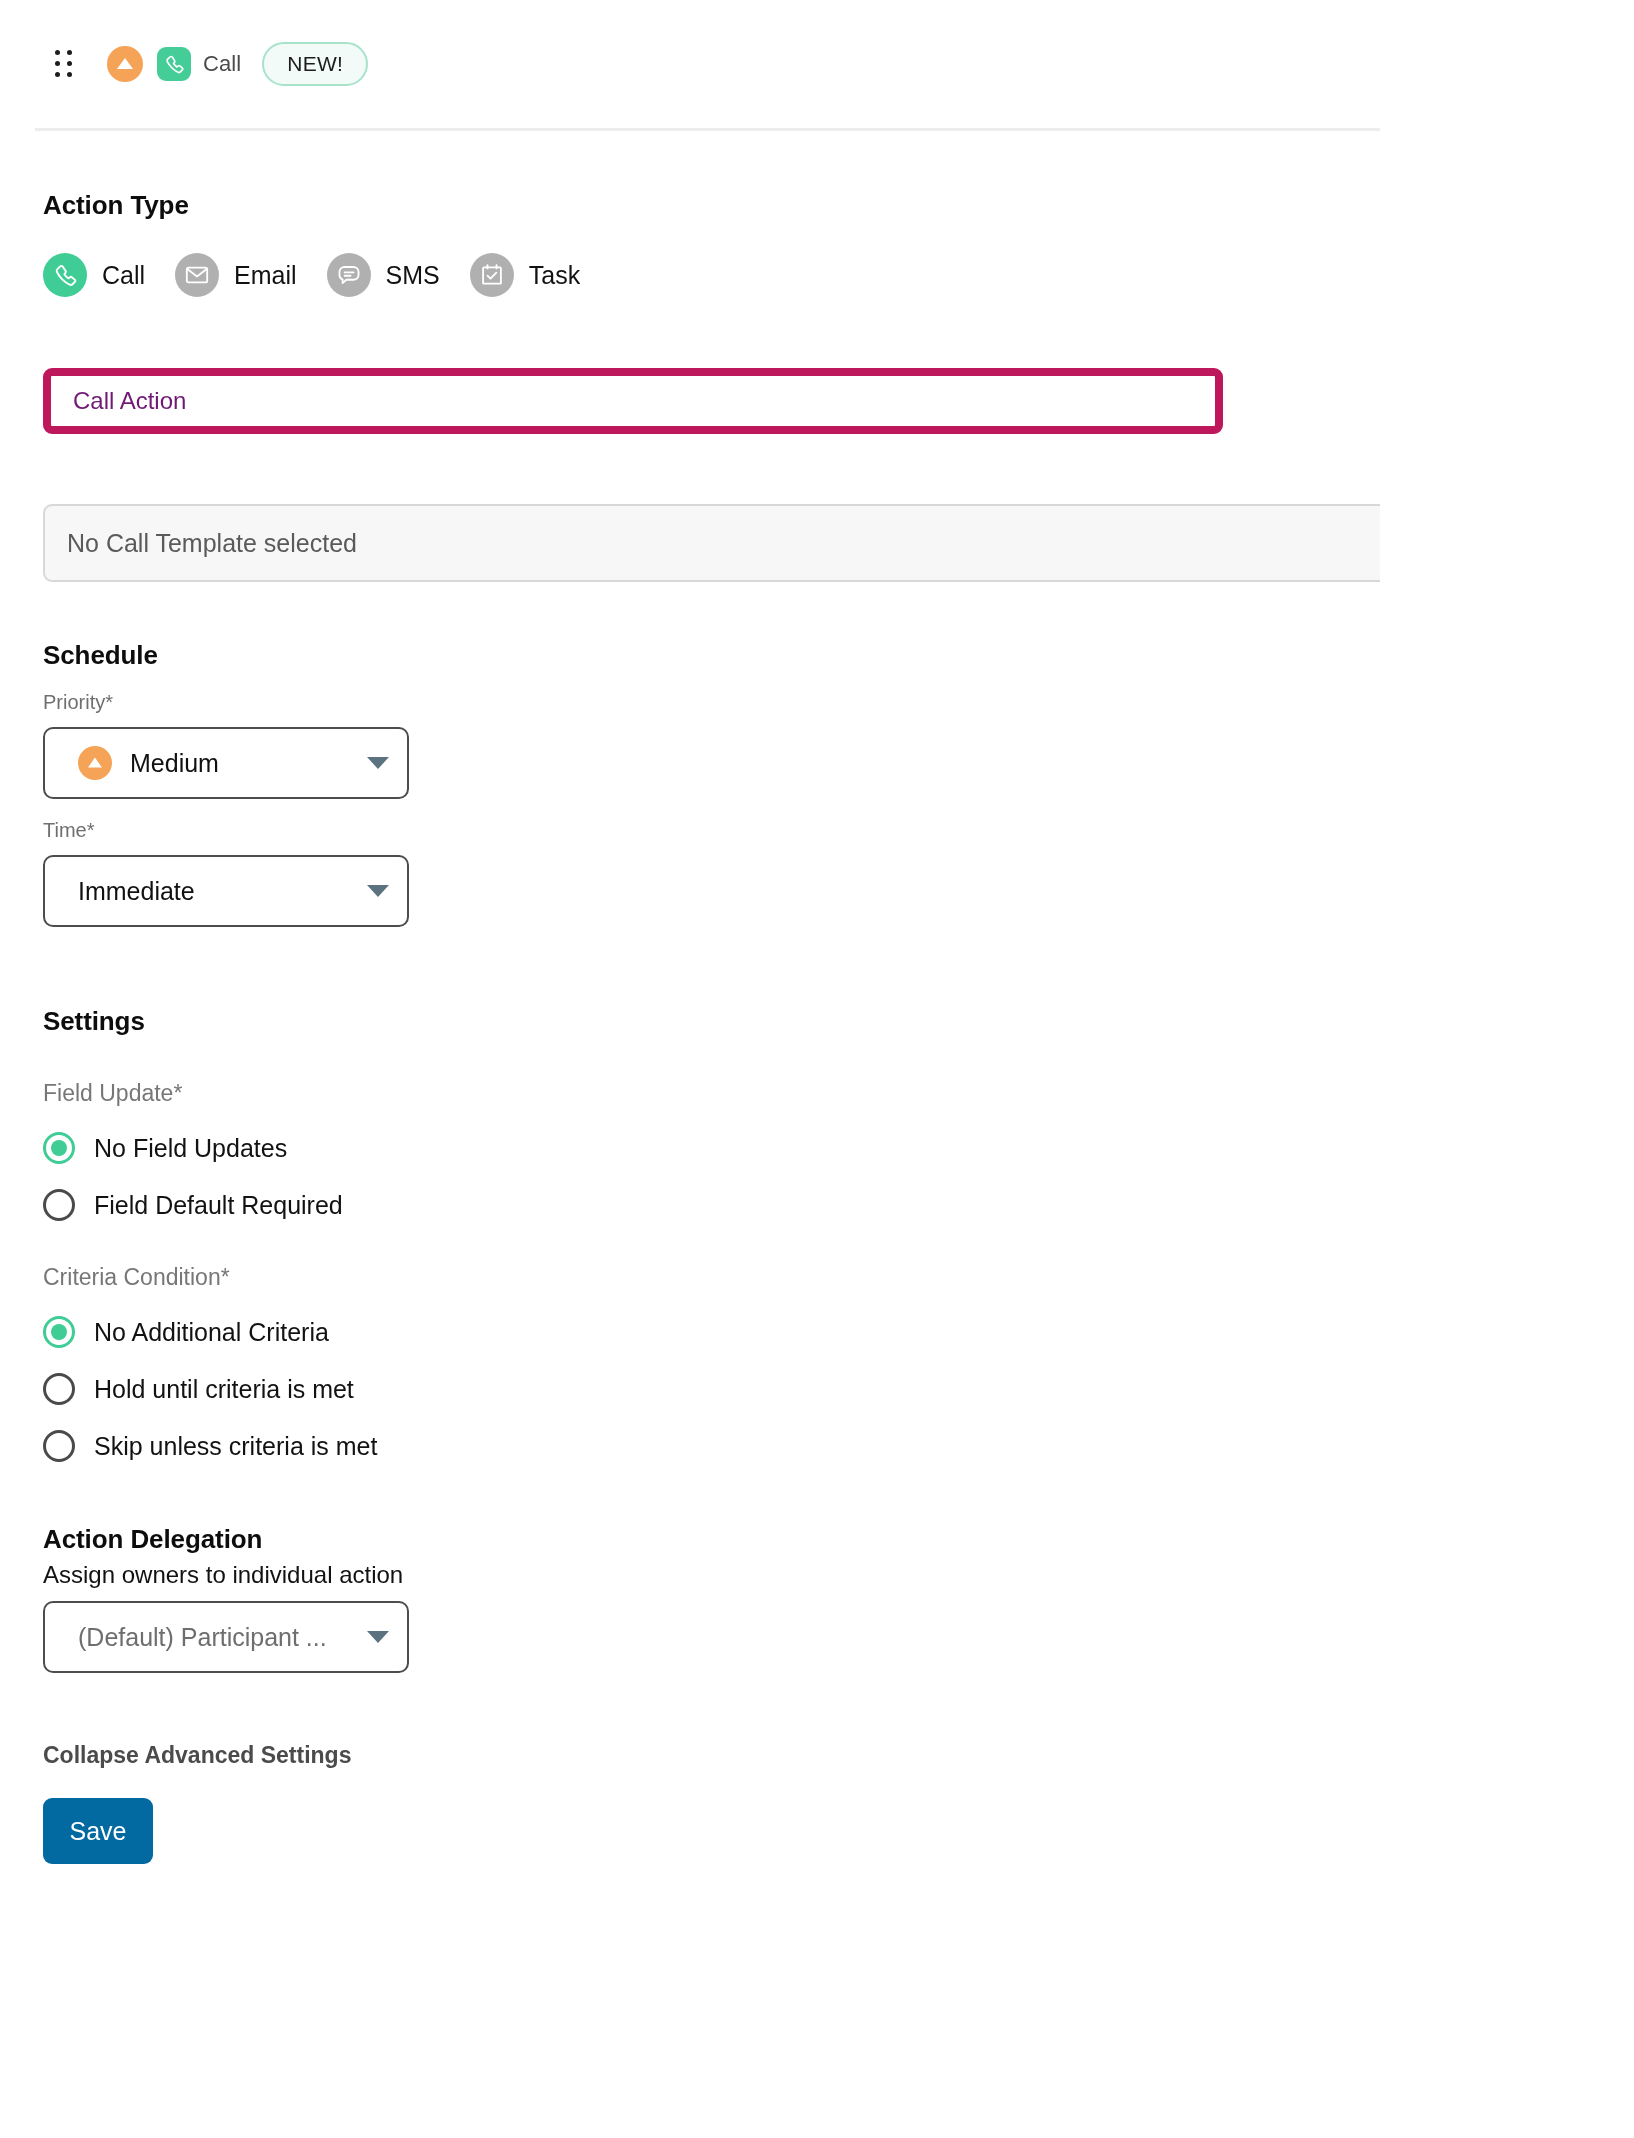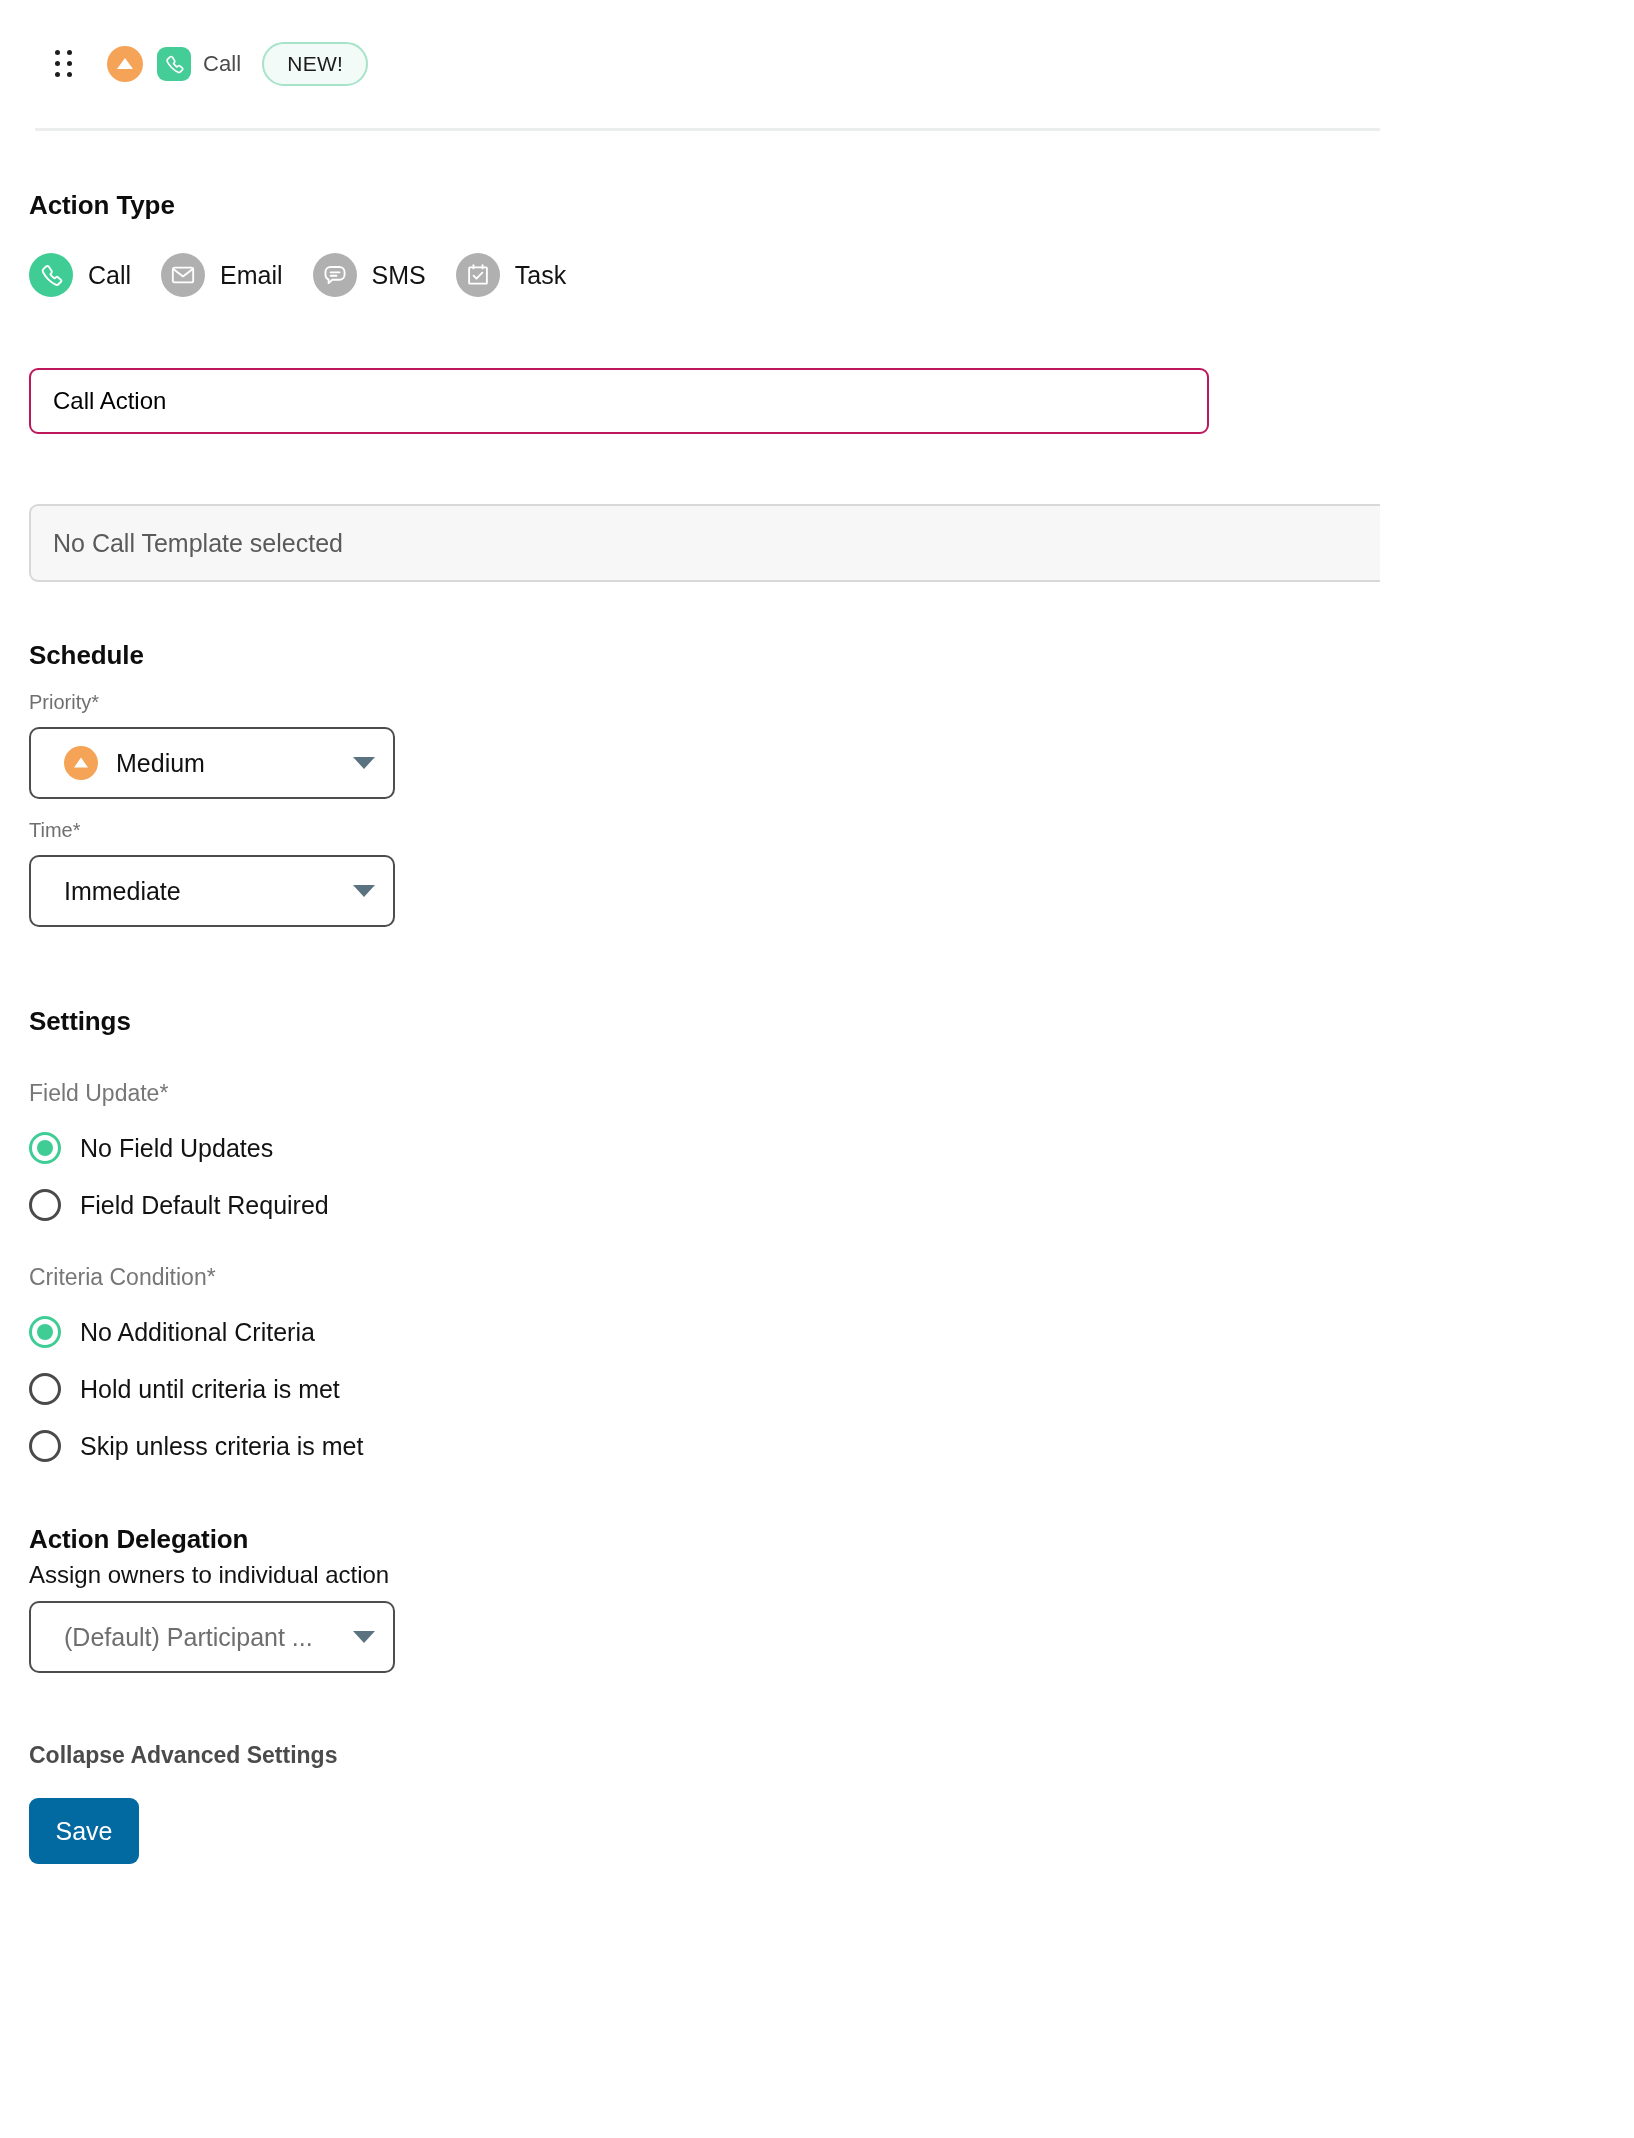--- a/index.html
+++ b/index.html
@@ -113,21 +113,21 @@
     border: none;
     cursor: pointer;
   }
   .icon-btn.trash { margin-right: 28px; }
   .icon-btn.chevron { margin-right: 24px; }
   .icon-btn svg { display: block; }
 
   
   .content {
     position: absolute;
-    left: 29px;
+    left: 43px;
     top: 131px;
     width: 1564px;
   }
   h2.section-title {
     font-size: 26px;
     font-weight: bold;
     color: #0d0d0d;
     letter-spacing: -0.1px;
   }
 
@@ -165,25 +165,25 @@
   
   .block-action-name { padding-top: 46px; }
   .name-row {
     margin-top: 25px;
     display: flex;
     align-items: flex-start;
   }
   .name-input {
     width: 1180px;
     height: 66px;
-    border: 2px solid #be185d;
+    border: 8px solid #be185d;
     border-radius: 9px;
     padding: 0 22px;
     font-size: 24px;
-    color: #000000;
+    color: #701a75;
     font-family: "Liberation Sans", sans-serif;
     background: #ffffff;
     outline: none;
   }
   .templates-btn {
     margin-left: auto;
     height: 66px;
     padding: 0 24px;
     border: 2px solid #3fcd95;
     border-radius: 9px;

